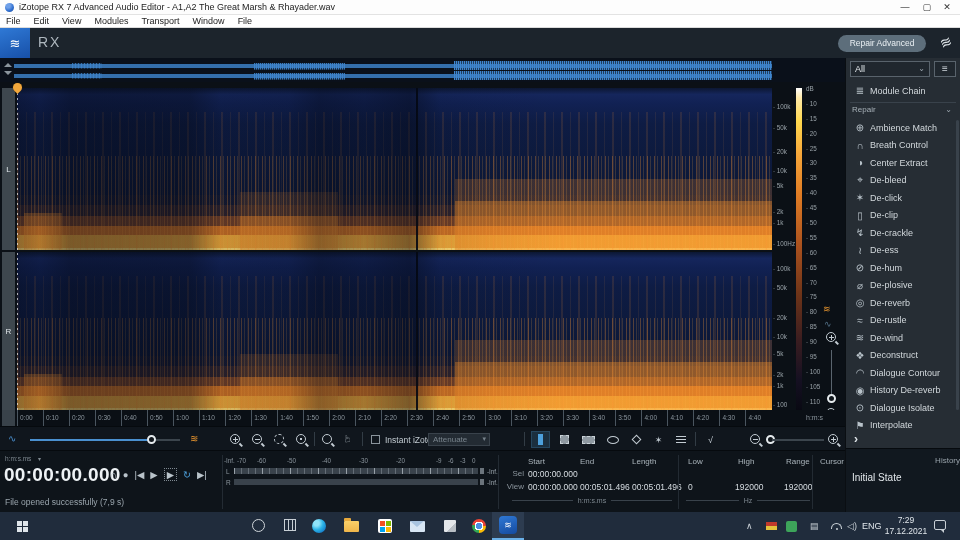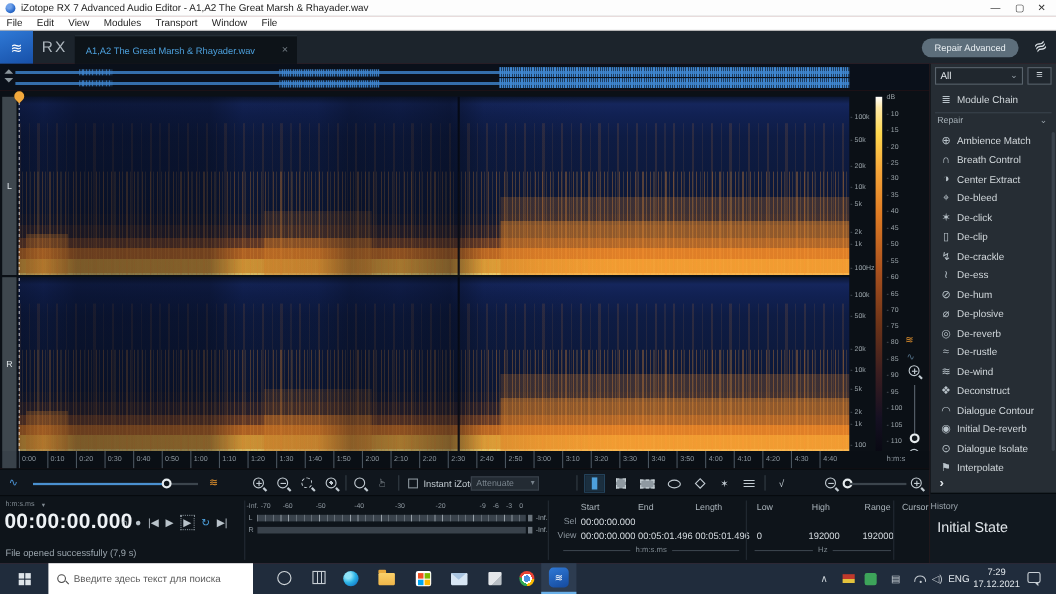--- a/index.html
+++ b/index.html
@@ -135,22 +135,22 @@
 .modrow{display:flex;align-items:center;height:17.5px}
 .mico{width:20px;text-align:center;font-size:10px;color:#b9c3ca;flex:0 0 20px}
 .mlabel{font-size:9px;color:#d2d8dc;white-space:nowrap}
 .chainrow{position:absolute;left:4px;top:24px;right:2px;height:17px}
 .sbdiv{position:absolute;left:4px;right:4px;top:44px;height:1px;background:#39424b}
 .sbsection{position:absolute;left:6px;right:4px;top:47px;height:13px;font-size:8px;color:#a7b1b8}
 .sbsection .car{position:absolute;right:4px;top:0;font-size:8px;color:#9aa4ac}
 .modlist{position:absolute;left:4px;top:61px;right:4px}
 .sbmore{position:absolute;left:8px;top:374px;font-size:12px;font-weight:700;color:#dfe5e9}
 .history{position:absolute;left:0;right:0;top:390px;bottom:0;background:#11181f;border-top:1px solid #060a0e}
-.htitle{text-align:left;margin-top:7px;font-size:8px;color:#98a2aa}
-.hitem{margin:7px 0 0 6px;font-size:13px;color:#e2e7eb}
+.htitle{text-align:right;margin-top:7px;font-size:8px;color:#98a2aa}
+.hitem{margin:7px 0 0 6px;font-size:10px;color:#e2e7eb}
 .sbscroll{position:absolute;right:1px;top:62px;width:3px;height:290px;background:#39424b;border-radius:2px}
 
 .taskbar{position:absolute;left:0;top:512px;width:960px;height:28px;background:#202c3c}
 .tstart{position:absolute;left:0;top:0;width:44px;height:28px;display:flex;align-items:center;justify-content:center}
 .tstart b{display:block;width:11px;height:11px;background:
  linear-gradient(#dfe5ea,#dfe5ea),linear-gradient(#dfe5ea,#dfe5ea),linear-gradient(#dfe5ea,#dfe5ea),linear-gradient(#dfe5ea,#dfe5ea);
  background-size:5px 5px;background-repeat:no-repeat;background-position:0 0,6px 0,0 6px,6px 6px}
 .tsearch{position:absolute;left:44px;top:0;width:186px;height:28px;background:#ffffff;display:flex;align-items:center;padding-left:8px}
 .smag{position:relative;width:8px;height:8px;border:1.2px solid #4a4a4a;border-radius:50%;margin-right:7px;flex:0 0 8px}
 .smag::after{content:"";position:absolute;width:4px;height:1.2px;background:#4a4a4a;right:-4px;bottom:-1px;transform:rotate(45deg)}
@@ -205,24 +205,20 @@
       <span class="mitem">Transport</span>
       <span class="mitem">Window</span>
       <span class="mitem">File</span>
     </div>
 
   <div class="appheader">
     <div class="logo">
         <span>≋</span>
       </div>
     <div class="logotext">RX</div>
-    <div class="tab">
-      <span class="tablabel">A1,A2 The Great Marsh &amp; Rhayader.wav</span>
-      <span class="tabclose">×</span>
-    </div>
     <div class="repairbtn">Repair Advanced</div>
     <div class="rxsig">≋</div>
   </div>
 
   <div class="overview">
     <div class="ovcollapse">
         <i class="tri up"></i>
         <i class="tri down"></i>
       </div>
     <div class="wave w1"></div>
@@ -566,21 +562,21 @@
           <span class="mlabel">Deconstruct</span>
         </div>
 
         <div class="modrow">
           <span class="mico">◠</span>
           <span class="mlabel">Dialogue Contour</span>
         </div>
 
         <div class="modrow">
           <span class="mico">◉</span>
-          <span class="mlabel">Initial De-reverb</span>
+          <span class="mlabel">History De-reverb</span>
         </div>
 
         <div class="modrow">
           <span class="mico">⊙</span>
           <span class="mlabel">Dialogue Isolate</span>
         </div>
 
         <div class="modrow">
           <span class="mico">⚑</span>
           <span class="mlabel">Interpolate</span>
@@ -593,24 +589,20 @@
     <div class="history">
       <div class="htitle">History</div>
       <div class="hitem">Initial State</div>
     </div>
   </div>
 
   <div class="taskbar">
     <div class="tstart">
         <b></b>
       </div>
-    <div class="tsearch">
-      <i class="smag"></i>
-      <input placeholder="Введите здесь текст для поиска" style="">
-    </div>
     <i class="tbicon tcortana"></i>
     <i class="tbicon ttaskview"></i>
     <i class="tbicon tedge"></i>
     <i class="tbicon tfolder"></i>
     <i class="tbicon tstore">
         <b></b>
         <b></b>
         <b></b>
         <b></b>
       </i>

